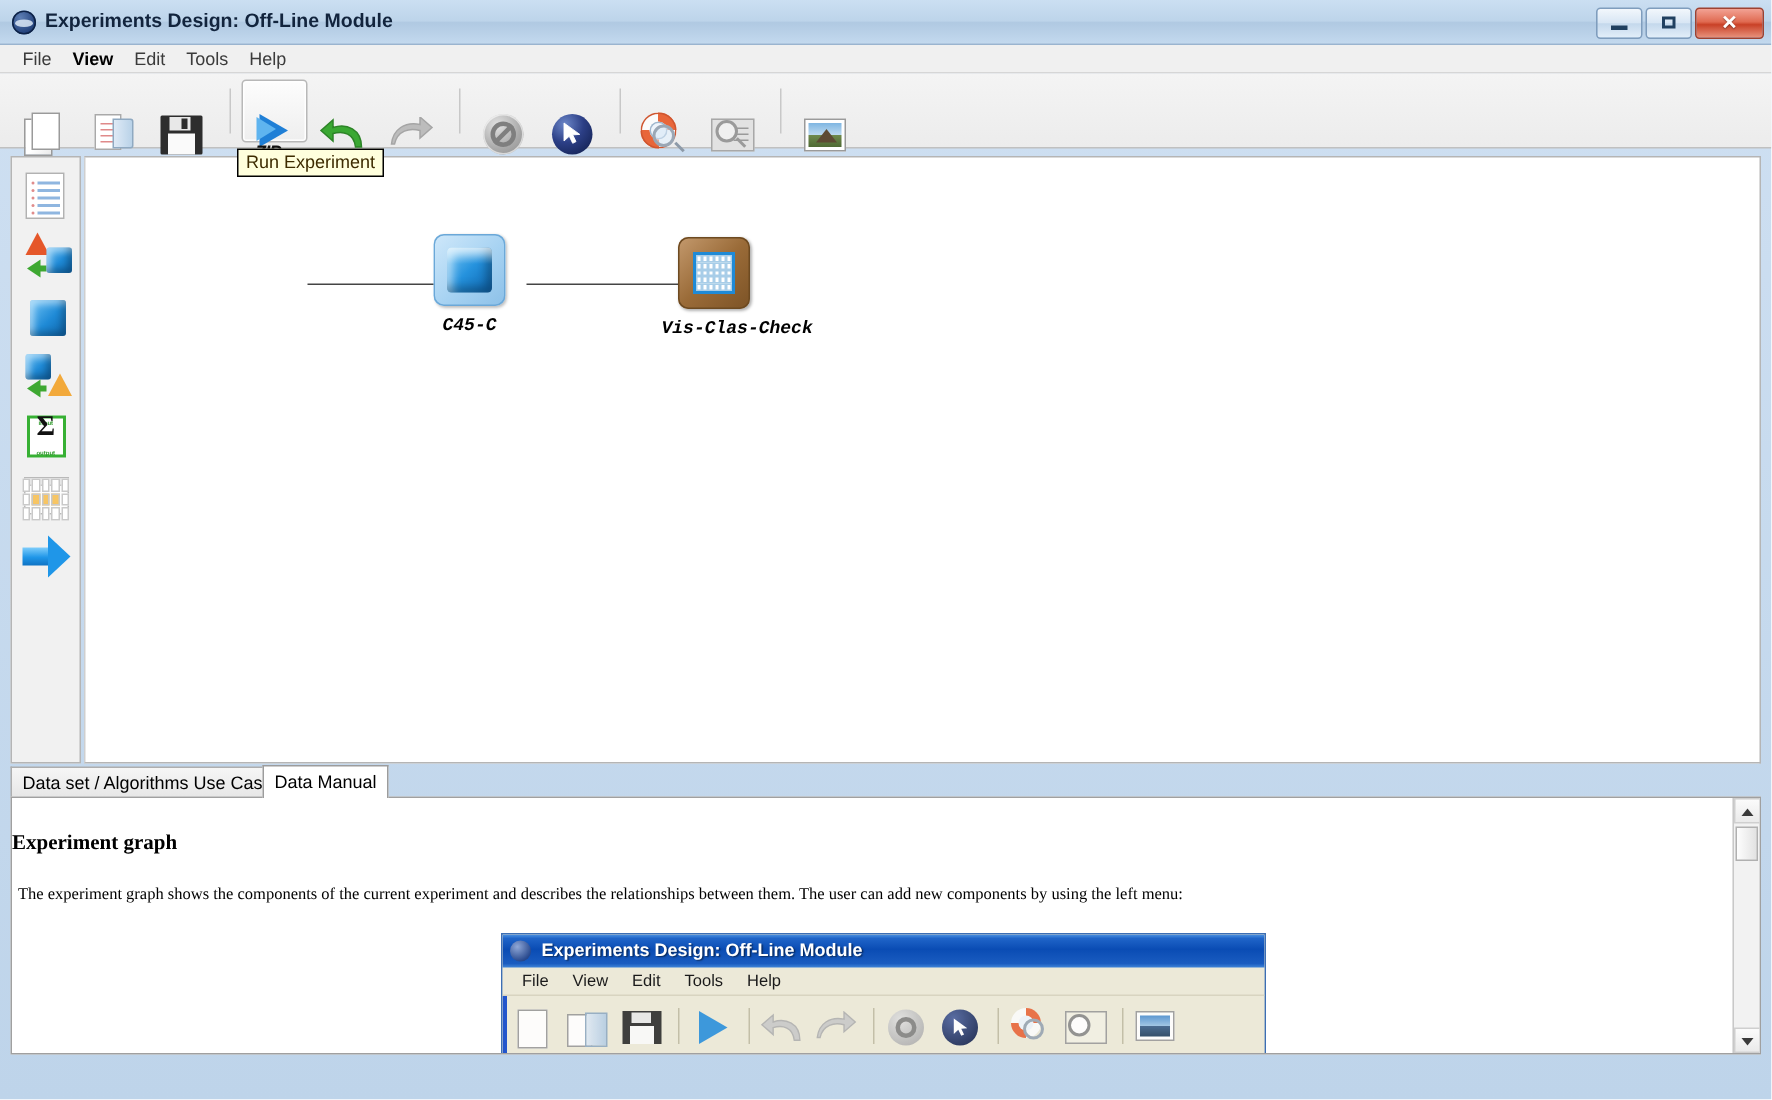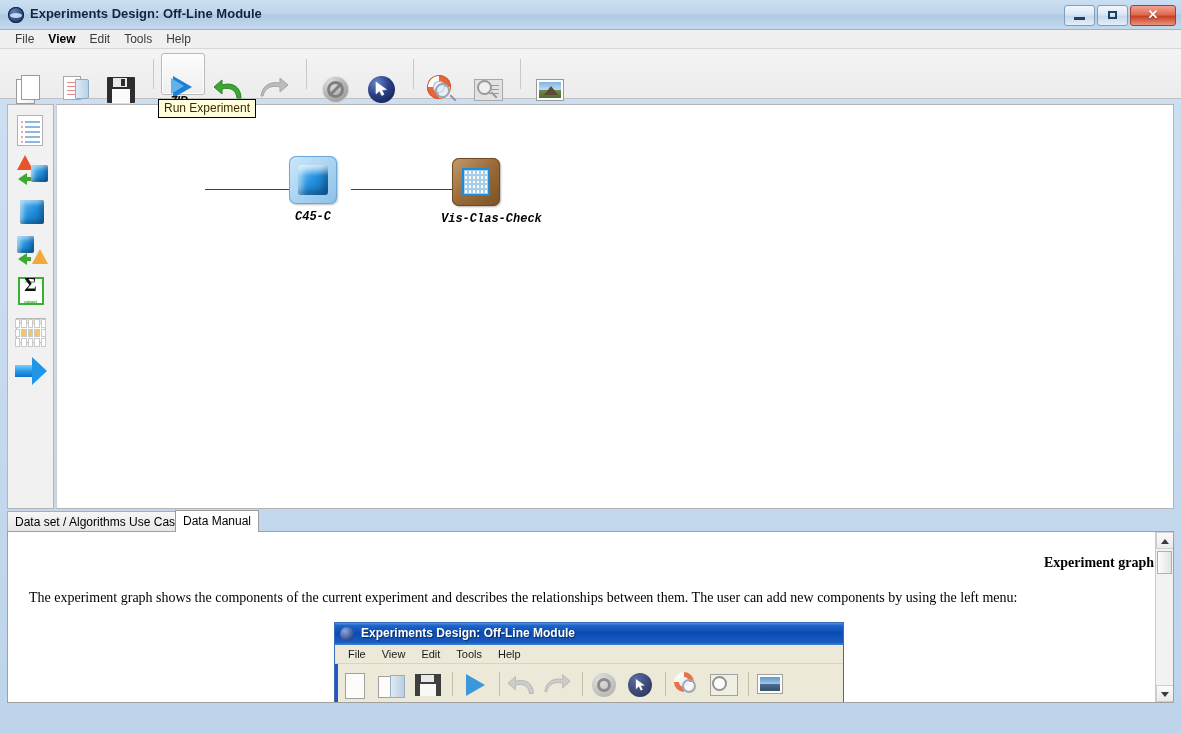--- a/index.html
+++ b/index.html
@@ -606,30 +606,29 @@
   .manual-inner {
     position: absolute;
     left: 0; top: 0; right: 19px; bottom: 0;
     overflow: hidden;
     padding: 0;
   }
   .m-title {
     font-family: "Liberation Serif", serif;
     font-size: 14px;
     font-weight: bold;
-    text-align: right;
+    text-align: left;
     margin-top: 23px;
     color: #000;
-    margin-left: 20px;
   }
   .m-para {
     font-family: "Liberation Serif", serif;
-    font-size: 14px;
+    font-size: 11px;
     color: #000;
-    margin: 19px 0 0 21px;
+    margin: 19px 0 0 4px;
     white-space: nowrap;
   }
 
   
   .shot {
     position: absolute;
     left: 326px; top: 90px;
     width: 510px; height: 82px;
     border: 1px solid #3c6eb4;
     box-sizing: border-box;

